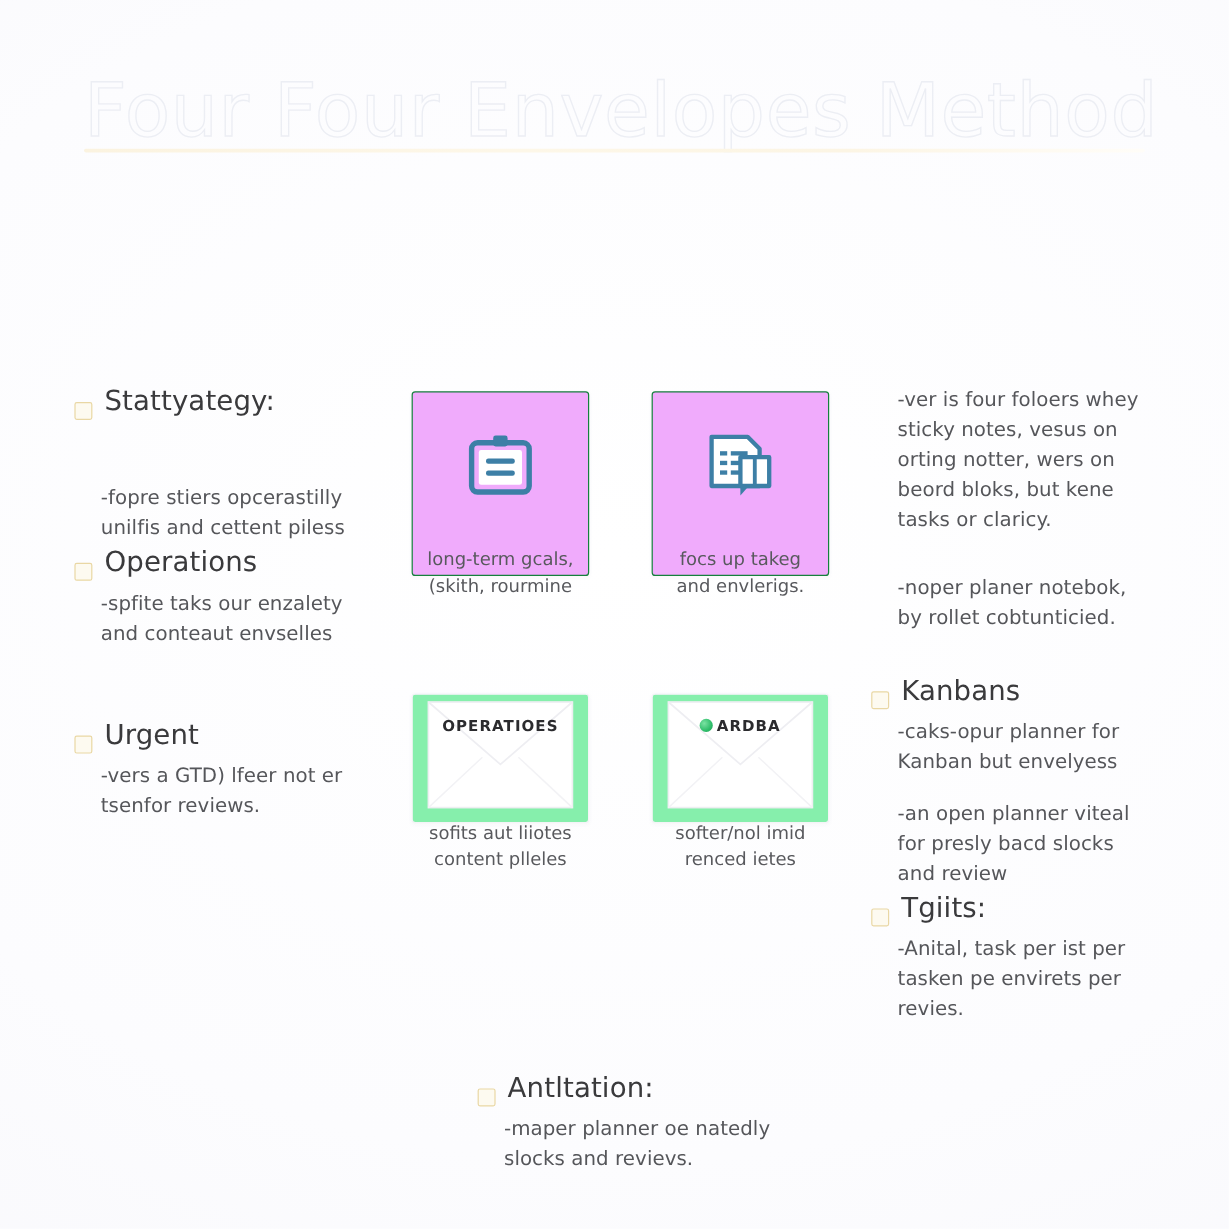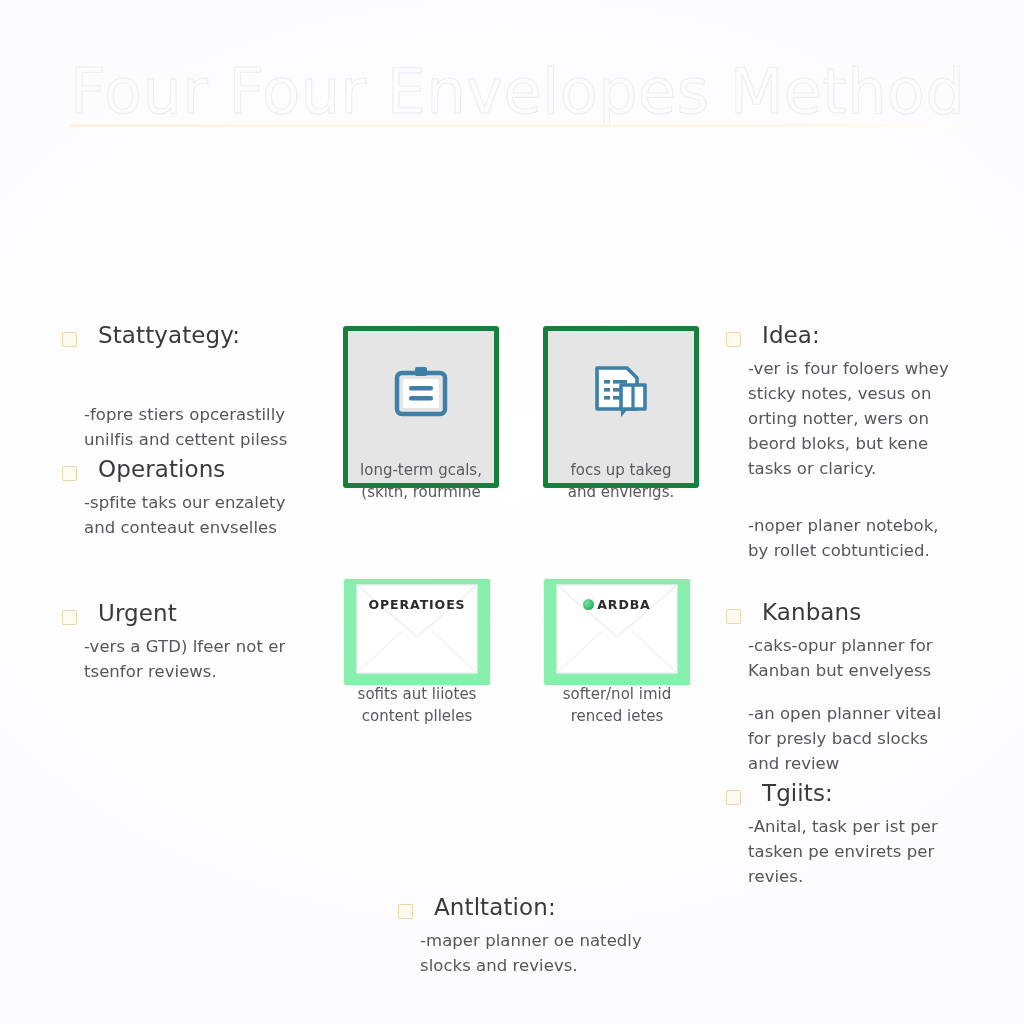--- a/index.html
+++ b/index.html
@@ -57,22 +57,22 @@
     position: absolute;
     width: 290px;
   }
   .col-left  { left: 62px;  top: 320px; }
   .col-right { left: 726px; top: 320px; }
 
   .block { margin-bottom: 2px; }
 
   .block-head {
     display: flex;
-    align-items: center;
-    gap: 21px;
+    align-items: flex-end;
+    gap: 10px;
     margin-bottom: 6px;
   }
   .marker {
     width: 13px;
     height: 13px;
     margin-top: 9px;
     flex: 0 0 auto;
     border: 1.6px solid #e9d7a4;
     background: #fdfaf0;
     border-radius: 2px;
@@ -94,22 +94,22 @@
     letter-spacing: 0.05px;
     white-space: pre-line;
   }
   .block-body + .block-body { margin-top: 18px; }
 
   
   .card {
     position: absolute;
     width: 146px;
     height: 152px;
-    background: #e5e5e5;
-    border: 5px solid #15803d;
+    background: #f0abfc;
+    border: 1px solid #15803d;
     border-radius: 3px;
     box-shadow: 0 1px 3px rgba(120,125,150,0.045);
   }
   .card-icon-wrap {
     position: absolute;
     top: 30px;
     left: 0; right: 0;
     display: flex;
     justify-content: center;
     align-items: center;
@@ -215,24 +215,20 @@
     </div>
     <div class="block-body">-vers a GTD) lfeer not er
 tsenfor reviews.</div>
   </div>
 
 </div>
 
 <div class="col col-right">
 
   <div class="block" style="margin-bottom:32px;">
-    <div class="block-head">
-      <span class="marker"></span>
-      <span class="block-title">Idea:</span>
-    </div>
     <div class="block-body">-ver is four foloers whey
 sticky notes, vesus on
 orting notter, wers on
 beord bloks, but kene
 tasks or claricy.</div>
   </div>
 
   <div class="block" style="margin-bottom:34px;">
     <div class="block-body">-noper planer notebok,
 by rollet cobtunticied.</div>

